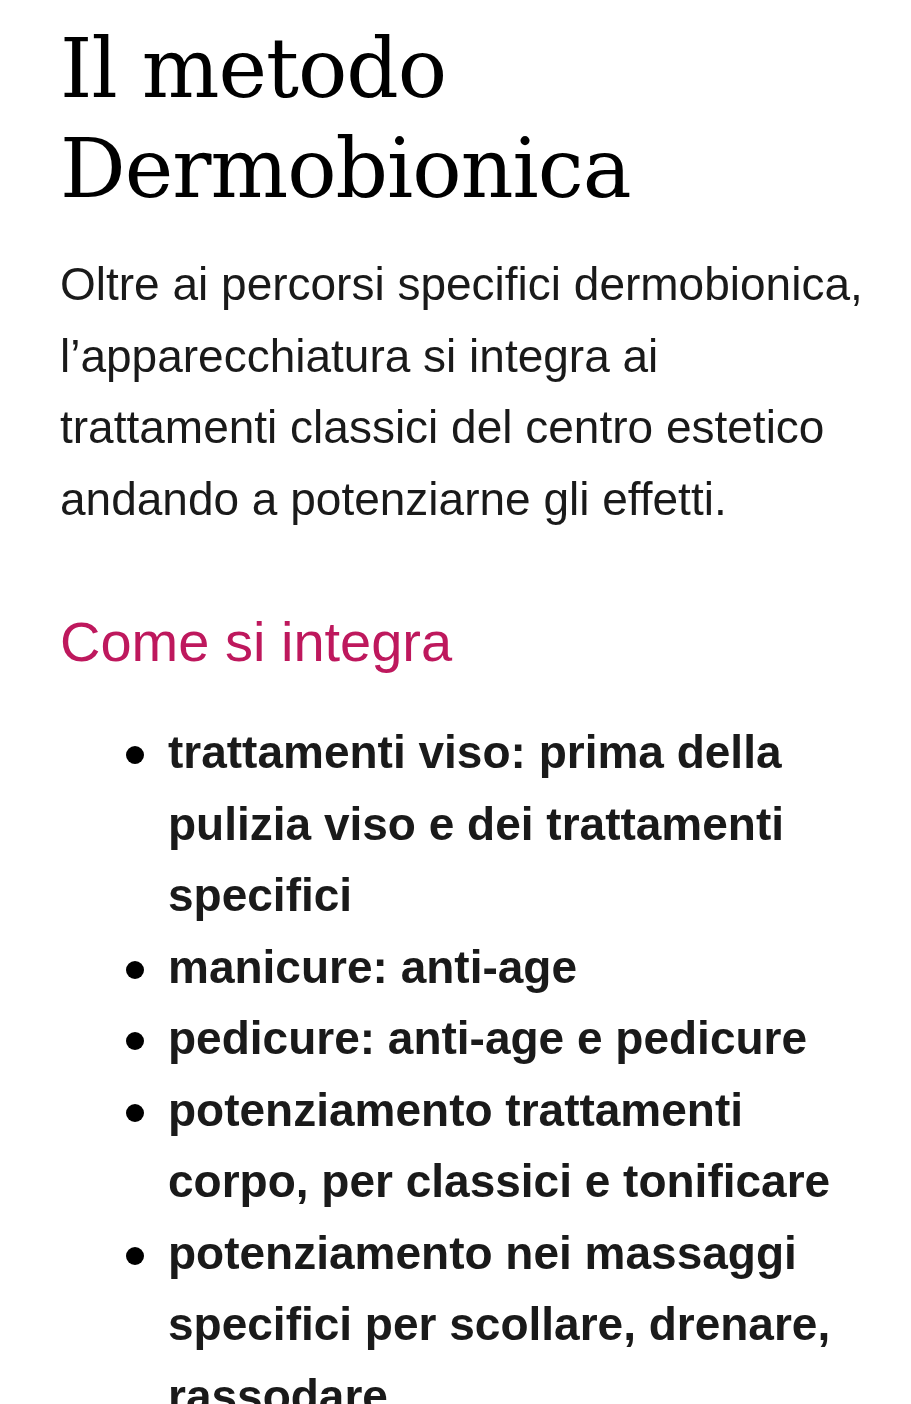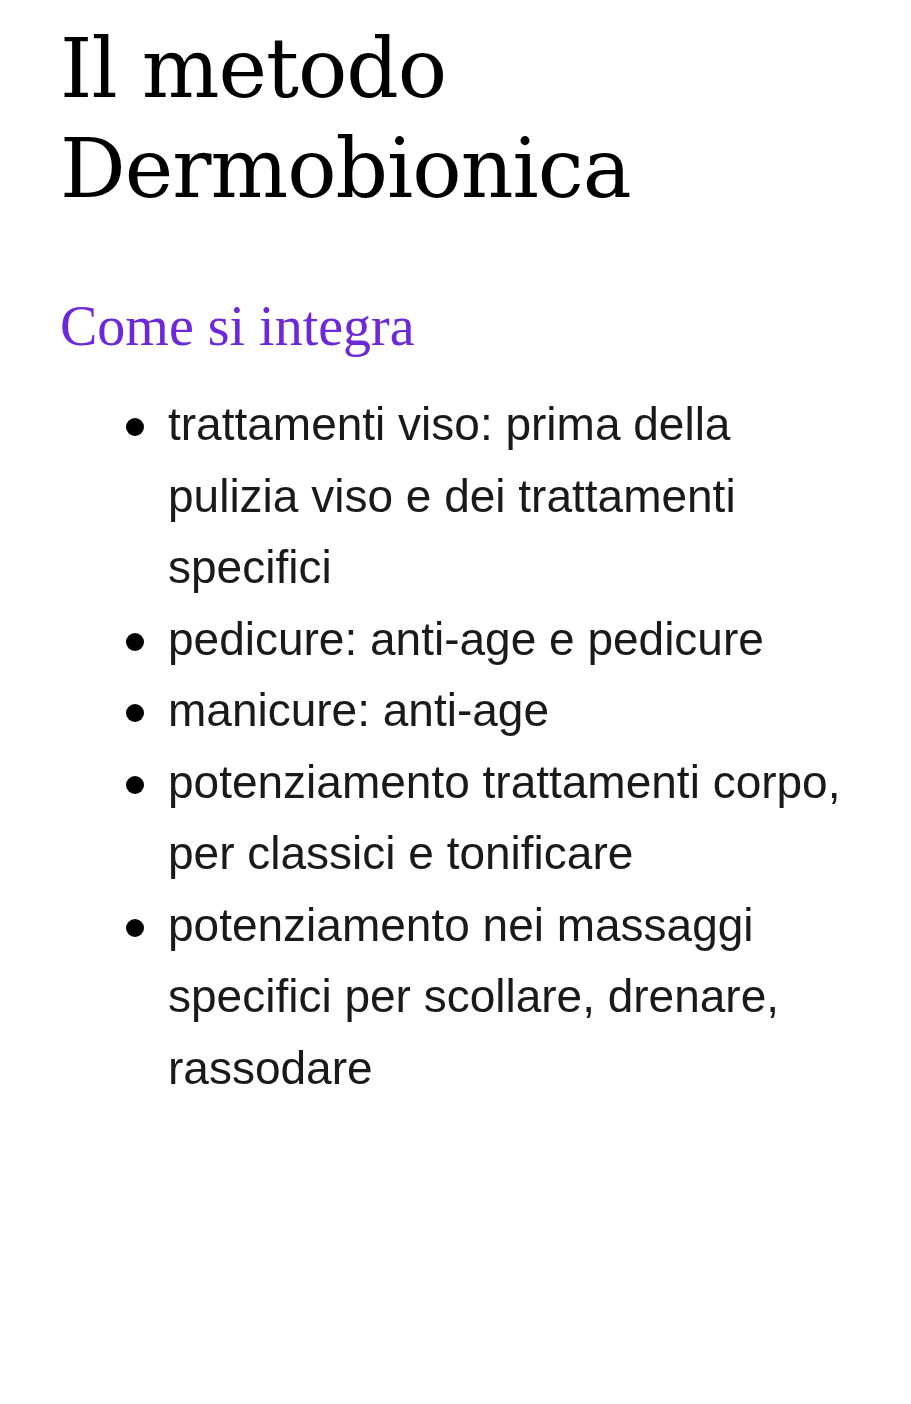--- a/index.html
+++ b/index.html
@@ -26,71 +26,73 @@
     color: #000000;
     margin: 8px 0 30px 0;
   }
   .intro {
     font-size: 46px;
     line-height: 1.555;
     margin: 0;
     font-weight: 400;
   }
   .section-heading {
-    font-family: Liberation Serif, serif;
+    font-family: Liberation Sans, sans-serif;
     font-weight: 500;
     font-size: 56px;
     line-height: 1.25;
-    color: #6d28d9;
-    margin: 72px 0 28px 0;
+    color: #be185d;
+    margin: 72px 0 40px 0;
   }
   ul.integration-list {
     list-style: none;
     margin: 0;
     padding: 0;
     font-size: 46px;
     line-height: 1.555;
   }
   ul.integration-list li {
     position: relative;
     padding-left: 108px;
     margin: 0;
+    font-weight: bold;
   }
   ul.integration-list .bullet {
     position: absolute;
     left: 66px;
     top: 29px;
     width: 18px;
     height: 18px;
     border-radius: 50%;
     background: #000000;
   }
 </style>
 </head>
 <body>
 
 <main class="article">
 
   <h1 class="page-title">Il metodo Dermobionica</h1>
 
+  <p class="intro">Oltre ai percorsi specifici dermobionica, l’apparecchiatura si integra ai trattamenti classici del centro estetico andando a potenziarne gli effetti.</p>
 
   <h2 class="section-heading">Come si integra</h2>
 
   <ul class="integration-list">
     <li>
       <span class="bullet"></span>
       <span>trattamenti viso: prima della pulizia viso e dei trattamenti specifici</span>
     </li>
     <li>
       <span class="bullet"></span>
-      <span>pedicure: anti-age e pedicure</span>
+      <span>manicure: anti-age</span>
     </li>
     <li>
       <span class="bullet"></span>
-      <span>manicure: anti-age</span>
+      <span>pedicure: anti-age e pedicure</span>
     </li>
     <li>
       <span class="bullet"></span>
       <span>potenziamento trattamenti corpo, per classici e tonificare</span>
     </li>
     <li>
       <span class="bullet"></span>
       <span>potenziamento nei massaggi specifici per scollare, drenare, rassodare</span>
     </li>
   </ul>

